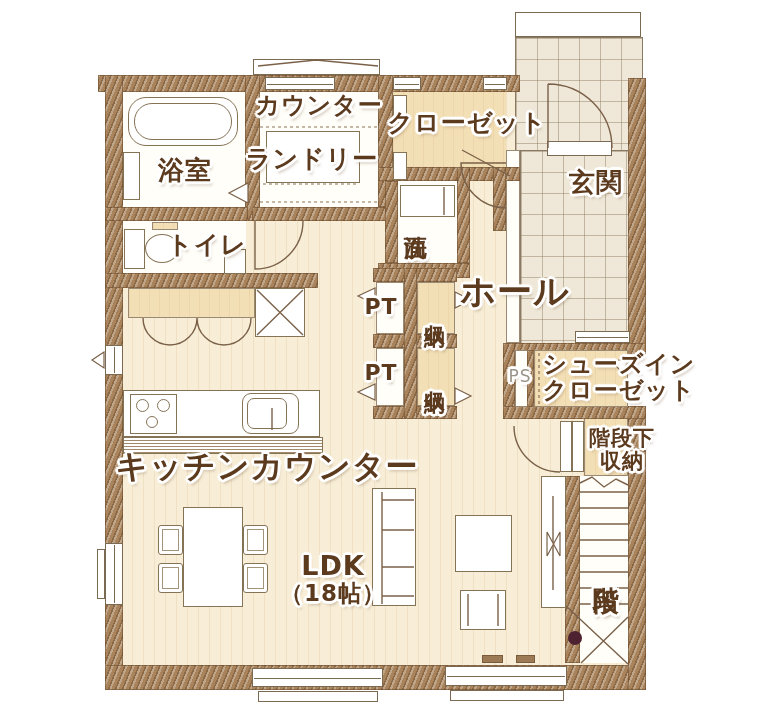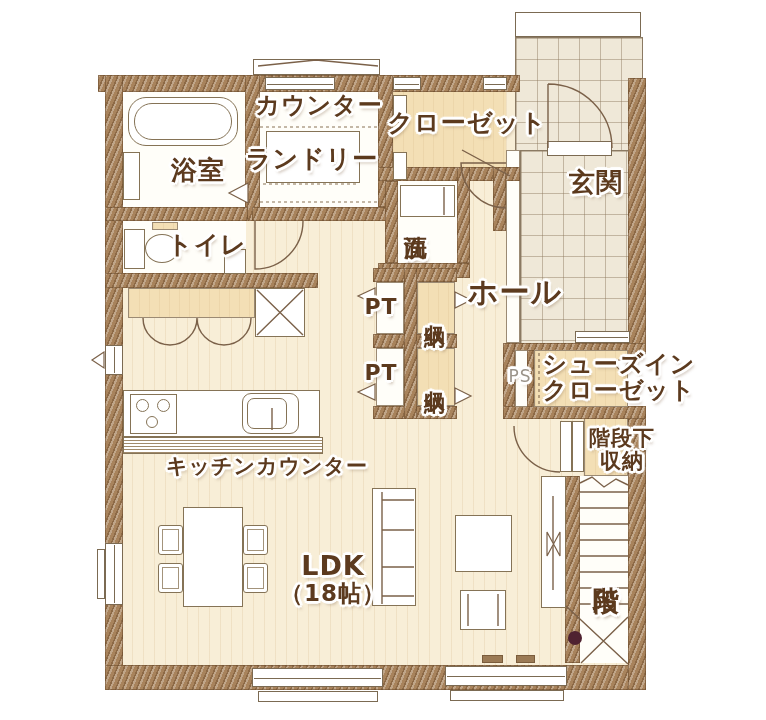--- a/index.html
+++ b/index.html
@@ -171,41 +171,41 @@
     <path class="ln" d="M468,594 V626 M498,594 V626"></path>
     <path class="ln" d="M444,187 V215"></path>
     <path class="ln" d="M272,430 V408"></path>
     <path class="ln" d="M258,66 L316,60 L378,66"></path>
   </svg>
 
   <div class="lbl" style="left:319px;top:105px;font-size:24px">カウンター</div>
   <div class="lbl" style="left:467px;top:123px;font-size:25px">
     <div>クローゼット</div>
   </div>
-  <div class="lbl" style="left:198px;top:170px;font-size:26px">浴室</div>
+  <div class="lbl" style="left:185px;top:170px;font-size:26px">浴室</div>
   <div class="lbl" style="left:312px;top:159px;font-size:25px">
     <div>ランドリー</div>
   </div>
   <div class="lbl v" style="left:415px;top:219px;font-size:23px">洗面</div>
   <div class="lbl" style="left:596px;top:182px;font-size:26px">玄関</div>
   <div class="lbl" style="left:207px;top:245px;font-size:25px">トイレ</div>
-  <div class="lbl" style="left:515px;top:291px;font-size:30px">ホール</div>
+  <div class="lbl" style="left:515px;top:291px;font-size:35px">ホール</div>
   <div class="lbl" style="left:381px;top:307px;font-size:22px">PT</div>
   <div class="lbl v" style="left:434px;top:310px;font-size:21px">収納</div>
   <div class="lbl" style="left:381px;top:373px;font-size:22px">PT</div>
   <div class="lbl v" style="left:434px;top:376px;font-size:21px">収納</div>
   <div class="lbl ps" style="left:520px;top:376px;font-size:17px">PS</div>
   <div class="lbl" style="left:619px;top:377px;font-size:24px">
     <div>シューズイン</div>
     <div>クローゼット</div>
   </div>
   <div class="lbl" style="left:622px;top:450px;font-size:21px">
     <div>階段下</div>
     <div>収納</div>
   </div>
-  <div class="lbl" style="left:267px;top:467px;font-size:21px">キッチンカウンター</div>
+  <div class="lbl" style="left:267px;top:467px;font-size:32px">キッチンカウンター</div>
   <div class="lbl" style="left:333px;top:578px;font-size:27px">
     <div>LDK</div>
     <div style="font-size:23px">（18帖）</div>
   </div>
   <div class="lbl v" style="left:606px;top:568px;font-size:26px">階段</div>
 
 </div>
 
 </body></html>

